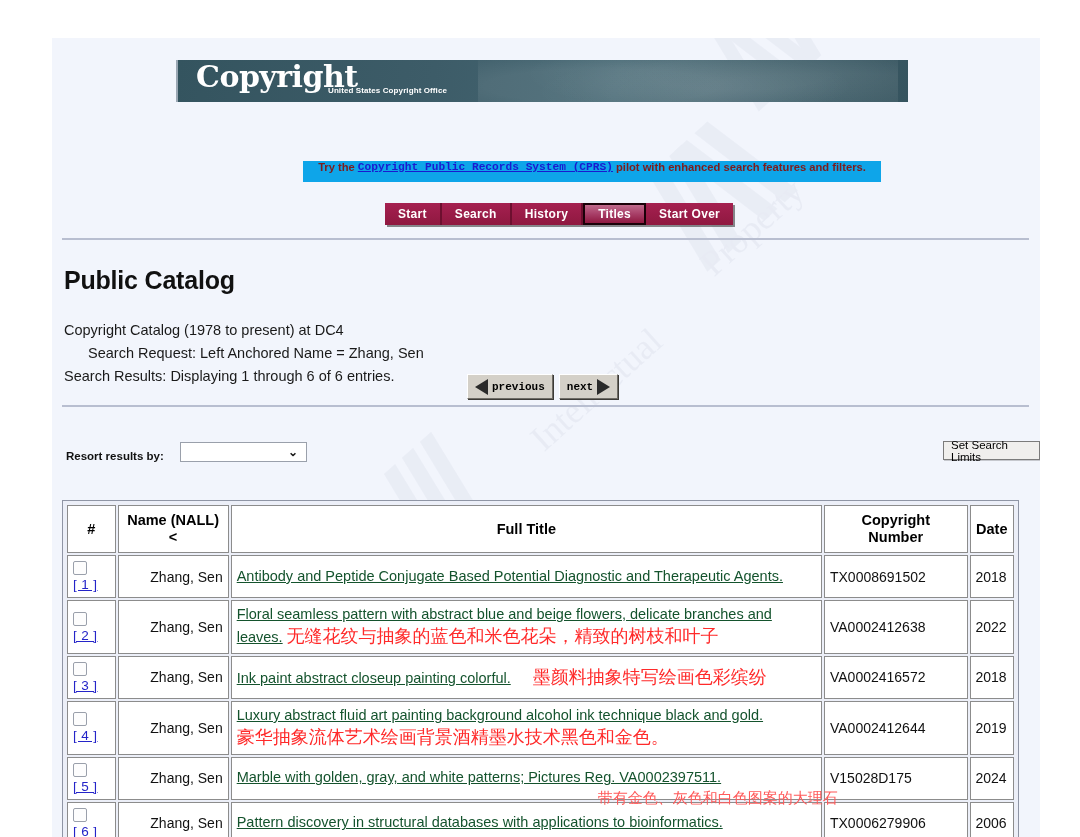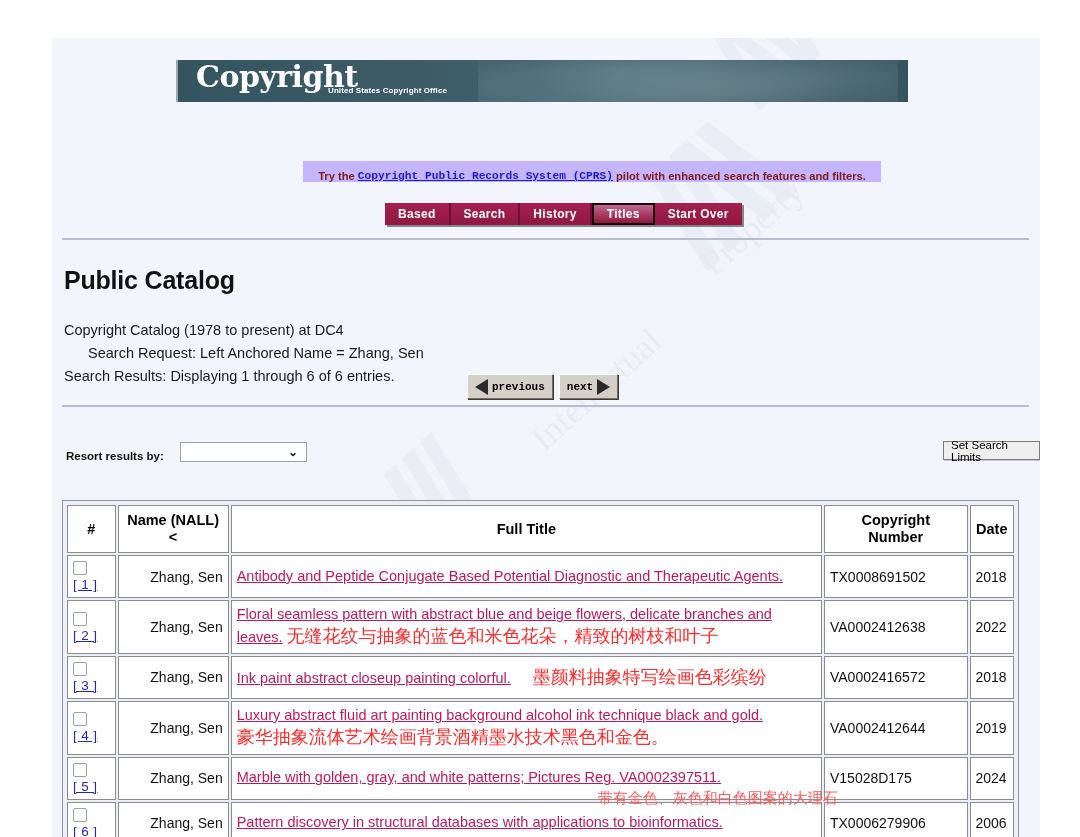--- a/index.html
+++ b/index.html
@@ -92,23 +92,23 @@
     letter-spacing: 0.1px;
   }
 
   
   #cprs-notice {
     position: absolute;
     left: 251px;
     top: 123px;
     width: 578px;
     height: 21px;
-    background: #c4b5fd;
-    display: flex;
-    align-items: flex-end;
+    background: #0ea5e9;
+    display: flex;
+    align-items: flex-start;
     justify-content: center;
     font-size: 11.2px;
     font-weight: bold;
     color: #7d1c1c;
     box-sizing: border-box;
   }
   #cprs-notice a {
     color: #1a1ad0;
     text-decoration: underline;
     margin: 0 3px;
@@ -308,21 +308,21 @@
   }
   td.c-num a {
     color: #2424c8;
     text-decoration: underline;
     font-size: 13.5px;
     letter-spacing: 0.4px;
   }
   td.c-name { font-size: 14.5px; white-space: nowrap; text-align: right; }
   td.c-title { position: relative; overflow: visible; }
   td.c-title a {
-    color: #be185d;
+    color: #14532d;
     text-decoration: underline;
     font-size: 14.5px;
     line-height: 1.22;
   }
   .cn-inline {
     color: #ff2a2a;
     font-size: 18px;
     white-space: nowrap;
   }
   .cn-overflow {
@@ -357,21 +357,21 @@
       <div class="subwordmark">United States Copyright Office</div>
     </div>
 
     <div id="cprs-notice">
       <span>Try the</span>
       <a href="#">Copyright Public Records System (CPRS)</a>
       <span>pilot with enhanced search features and filters.</span>
     </div>
 
     <div id="navbar">
-      <div class="navtab">Based</div>
+      <div class="navtab">Start</div>
       <div class="navtab">Search</div>
       <div class="navtab">History</div>
       <div class="navtab active">Titles</div>
       <div class="navtab">Start Over</div>
     </div>
 
     <div class="hrule" style="top:200px;"></div>
 
     <div id="page-title">Public Catalog</div>
     <div class="infoline" style="top:284px;">Copyright Catalog (1978 to present) at DC4</div>

